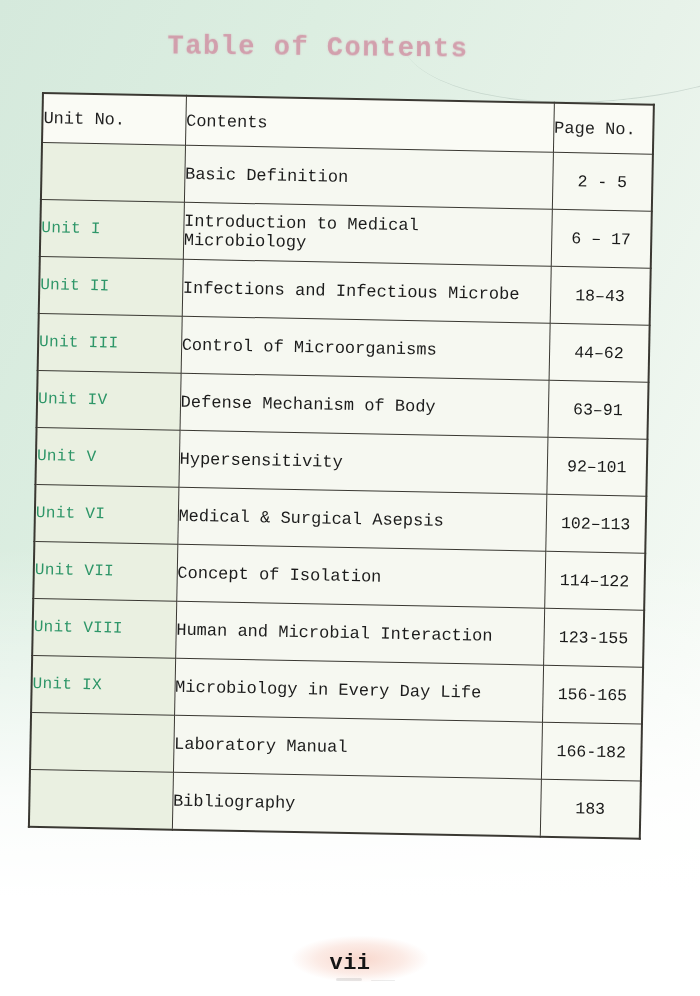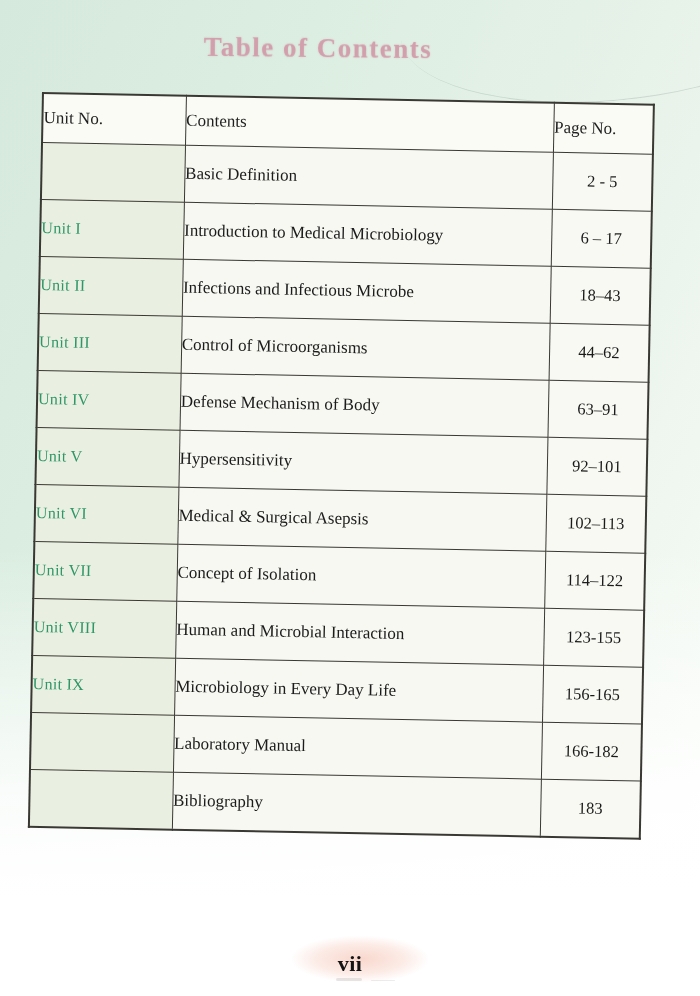--- a/index.html
+++ b/index.html
@@ -1,20 +1,20 @@
 <!DOCTYPE html>
 <html><head>
 <meta charset="utf-8">
 <style>
   html,body{margin:0;padding:0;background:#ffffff;}
   .page{
     position:relative;
     width:700px;height:996px;
     overflow:hidden;
-    font-family:Liberation Serif, serif;
+    font-family:Liberation Mono, monospace;
     background:
       linear-gradient(to bottom, rgba(255,255,255,0) 55%, rgba(255,255,255,0.85) 80%, #ffffff 90%),
       linear-gradient(115deg, #d5e9dc 0%, #dceee1 28%, #e7f2e9 58%, #f3f9f3 85%, #fbfefb 100%);
   }
   
   .page-curl{
     position:absolute; top:-60px; right:-120px;
     width:420px; height:160px;
     border-bottom:1px solid rgba(130,150,145,0.28);
     border-radius:50%;

